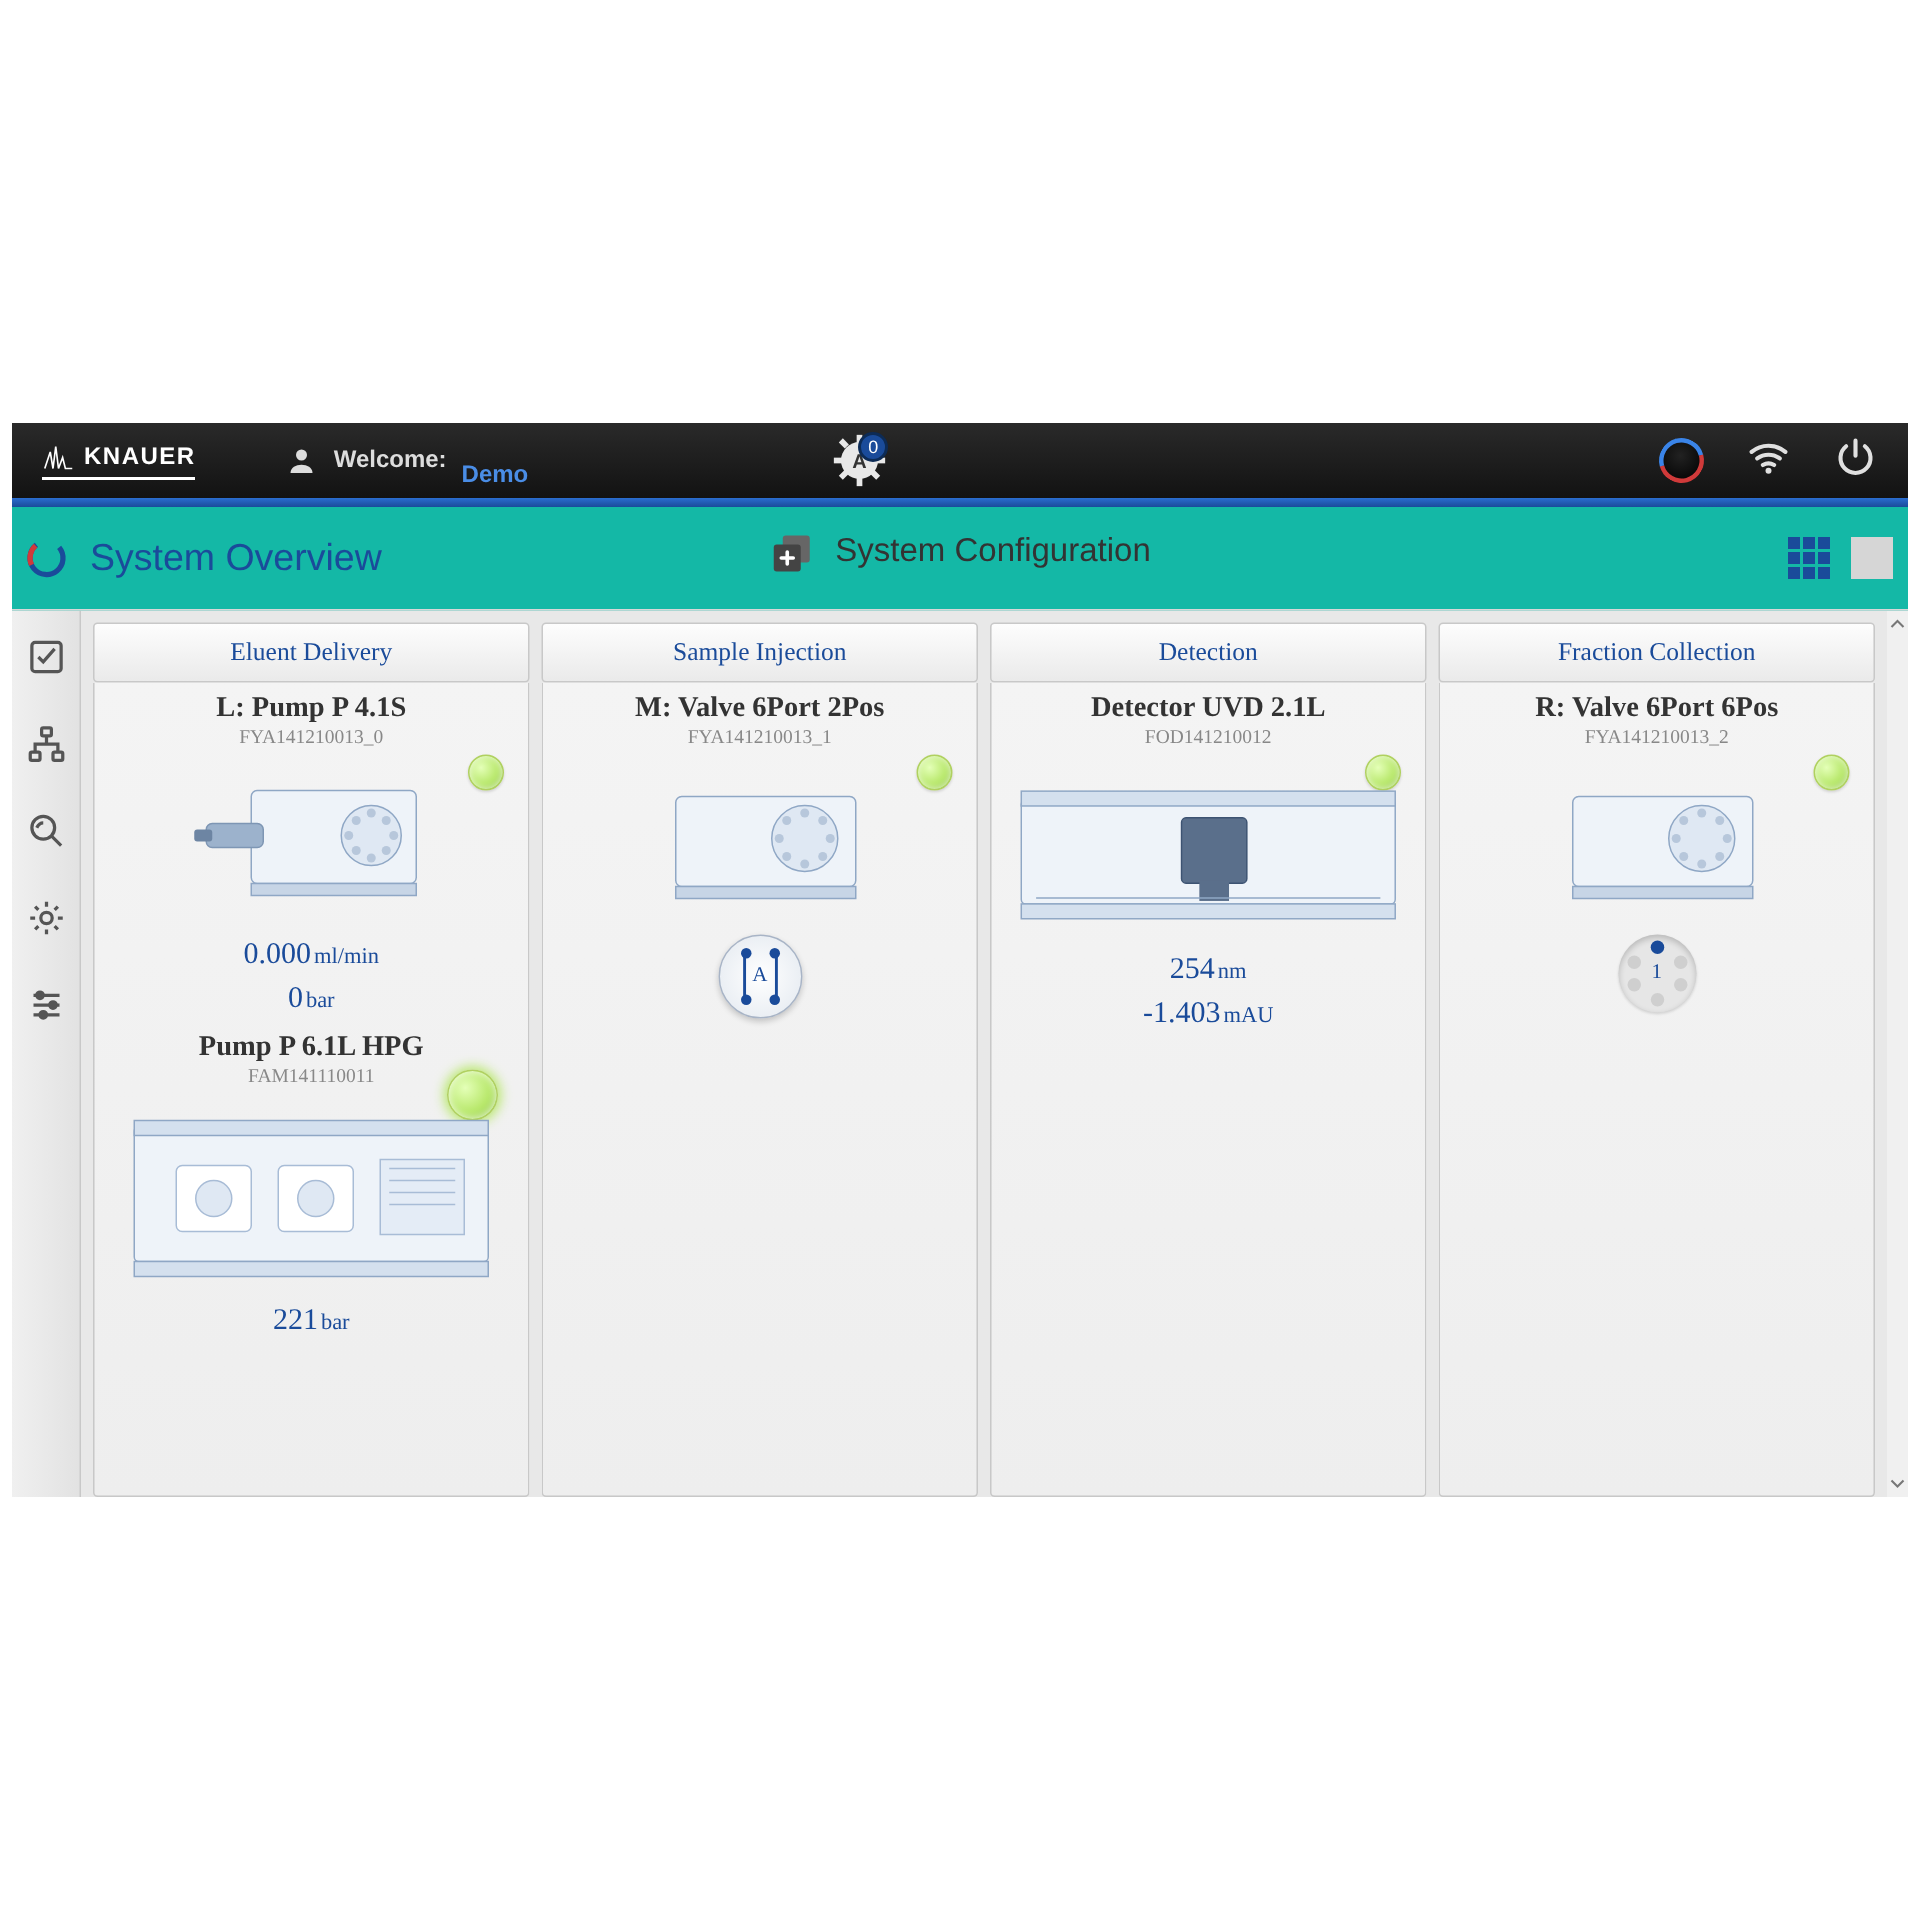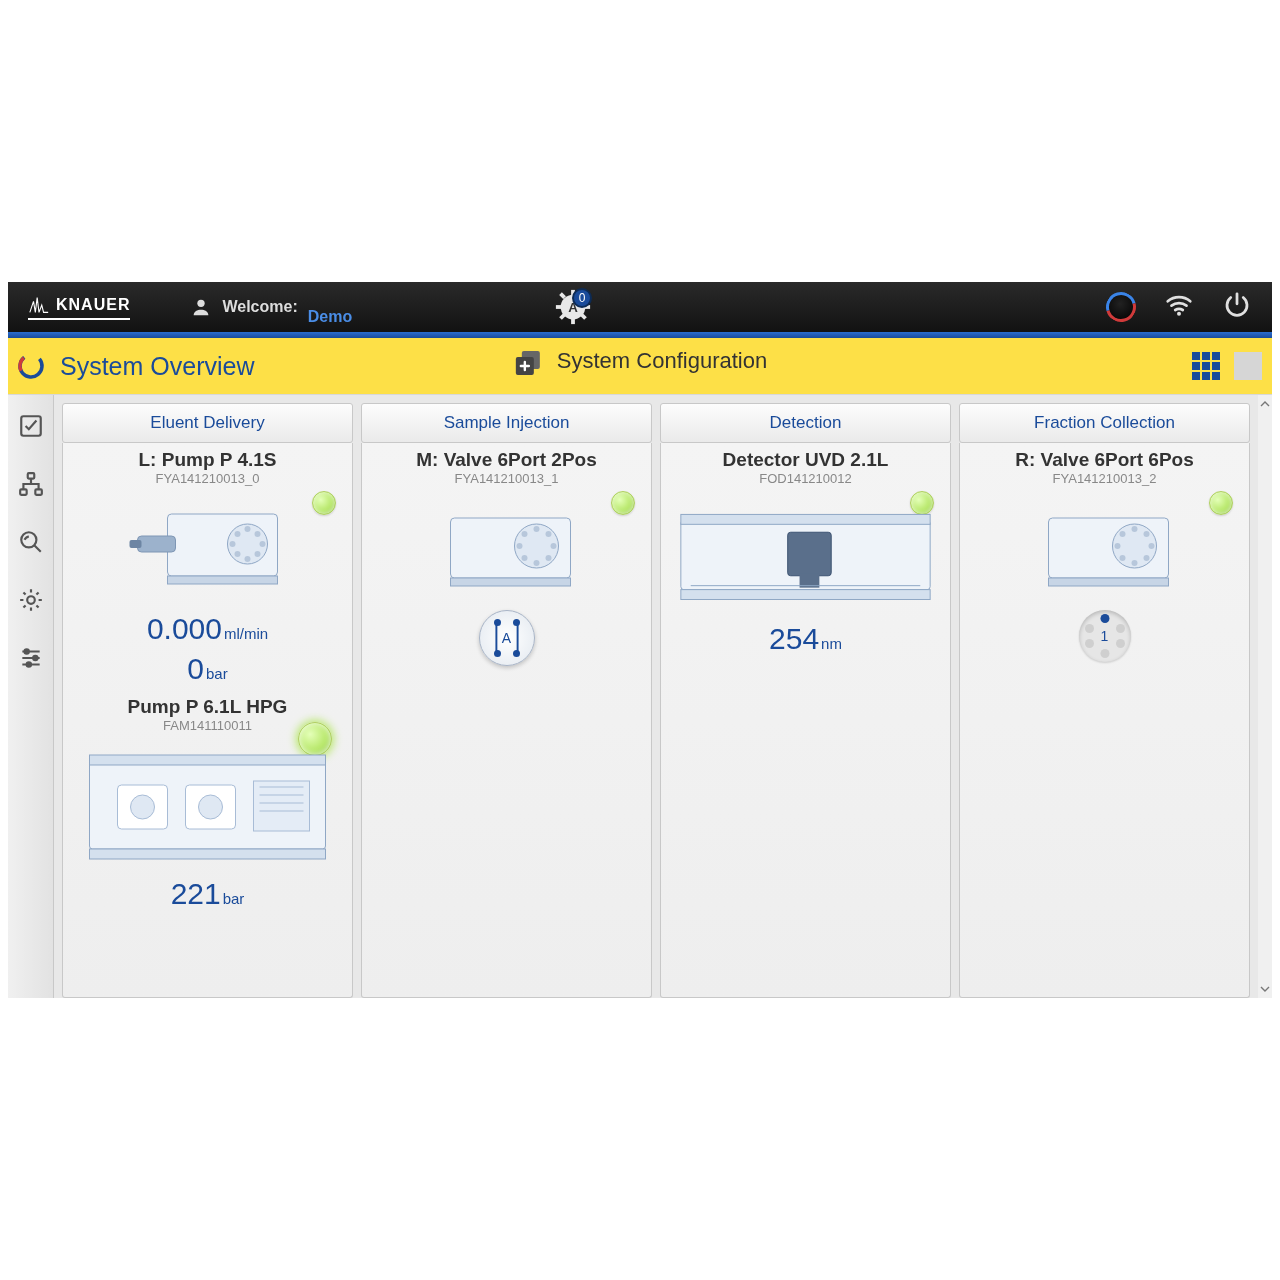--- a/index.html
+++ b/index.html
@@ -76,22 +76,22 @@
     border-color: #3a84e8 #d03a3a #d03a3a #3a84e8;
     transform: rotate(30deg);
   }
   .wifi svg, .power svg { width: 30px; height: 30px; }
 
   
   .blue-stripe { height: 6px; background: linear-gradient(#2a6dcf, #1a4b9a); }
 
   
   .page-header {
-    height: 57px;
-    background: #fde047;
+    height: 69px;
+    background: #14b8a6;
     border-bottom: 1px solid #d8d8d8;
     display: flex;
     align-items: center;
     padding: 0 10px 0 0;
   }
   .page-header .circ-left {
     width: 46px;
     display: flex; align-items: center; justify-content: center;
   }
   .page-header .circ-left svg { width: 30px; height: 30px; }
@@ -155,20 +155,21 @@
     display: flex;
     gap: 8px;
     padding: 8px 8px 0 8px;
     overflow: hidden;
   }
   .column {
     flex: 1;
     display: flex;
     flex-direction: column;
     min-width: 0;
+    font-family: Liberation Serif, serif;
   }
   .col-header {
     height: 40px;
     background: linear-gradient(#fdfdfd, #eaeaea);
     border: 1px solid #c8c8c8;
     border-radius: 3px;
     display: flex;
     align-items: center;
     justify-content: center;
     color: #1a4b9a;
@@ -212,21 +213,21 @@
   }
   .status-dot.big {
     width: 34px; height: 34px;
     top: 186px; right: 14px;
     box-shadow: 0 0 8px 2px #b8e86b, inset 0 0 6px rgba(255,255,255,0.9);
   }
   .reading {
     color: #1a4b9a;
     margin-top: 8px;
   }
-  .reading .val { font-size: 30px; }
+  .reading .val { font-size: 20px; }
   .reading .unit { font-size: 15px; margin-left: 2px; }
   .reading.secondary { margin-top: 6px; }
 
   
   .illus svg { width: 100%; height: 100%; }
 
   
   .valve-badge {
     width: 56px; height: 56px;
     border-radius: 50%;
@@ -511,20 +512,21 @@
                 <rect x="14" y="20" width="252" height="10" fill="#d4e0ee" stroke="#8fa7c5"></rect>
                 <rect x="14" y="96" width="252" height="10" fill="#d4e0ee" stroke="#8fa7c5"></rect>
                 <rect x="122" y="38" width="44" height="44" rx="3" fill="#5a6f8b" stroke="#3d5372"></rect>
                 <rect x="134" y="80" width="20" height="14" fill="#5a6f8b"></rect>
                 <g stroke="#8fa7c5">
                     <line x1="24" y1="92" x2="256" y2="92"></line>
                   </g>
               </svg>
             </div>
             <div class="reading"><span class="val">254</span><span class="unit">nm</span></div>
+            <div class="reading secondary"><span class="val">-1.403</span><span class="unit">mAU</span></div>
           </div>
         </div>
       </div>
 
       <div class="column">
         <div class="col-header">Fraction Collection</div>
         <div class="col-body">
           <div class="device">
             <div class="device-title">R: Valve 6Port 6Pos</div>
             <div class="device-serial">FYA141210013_2</div>

